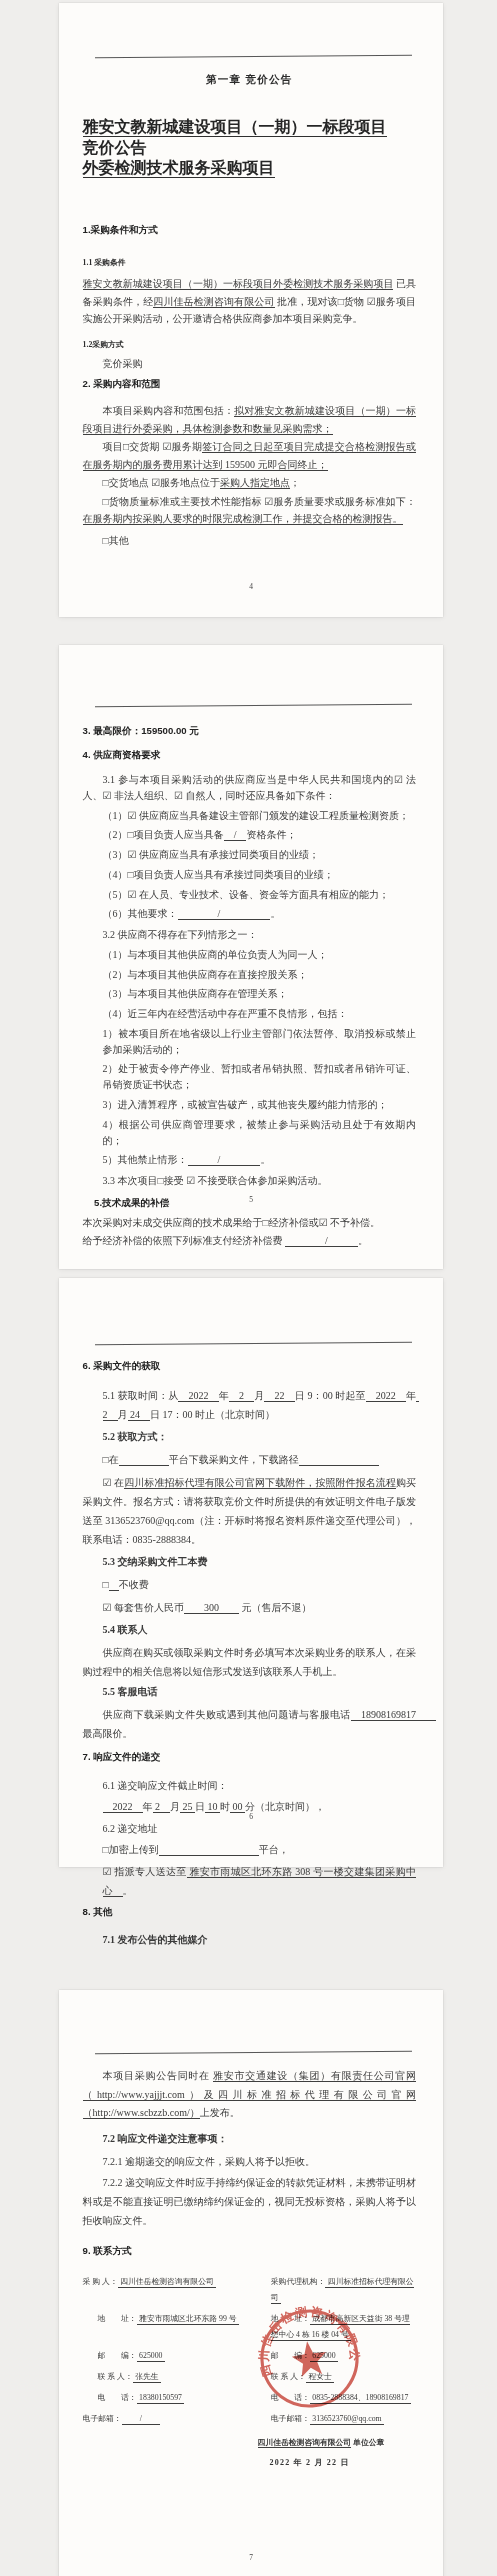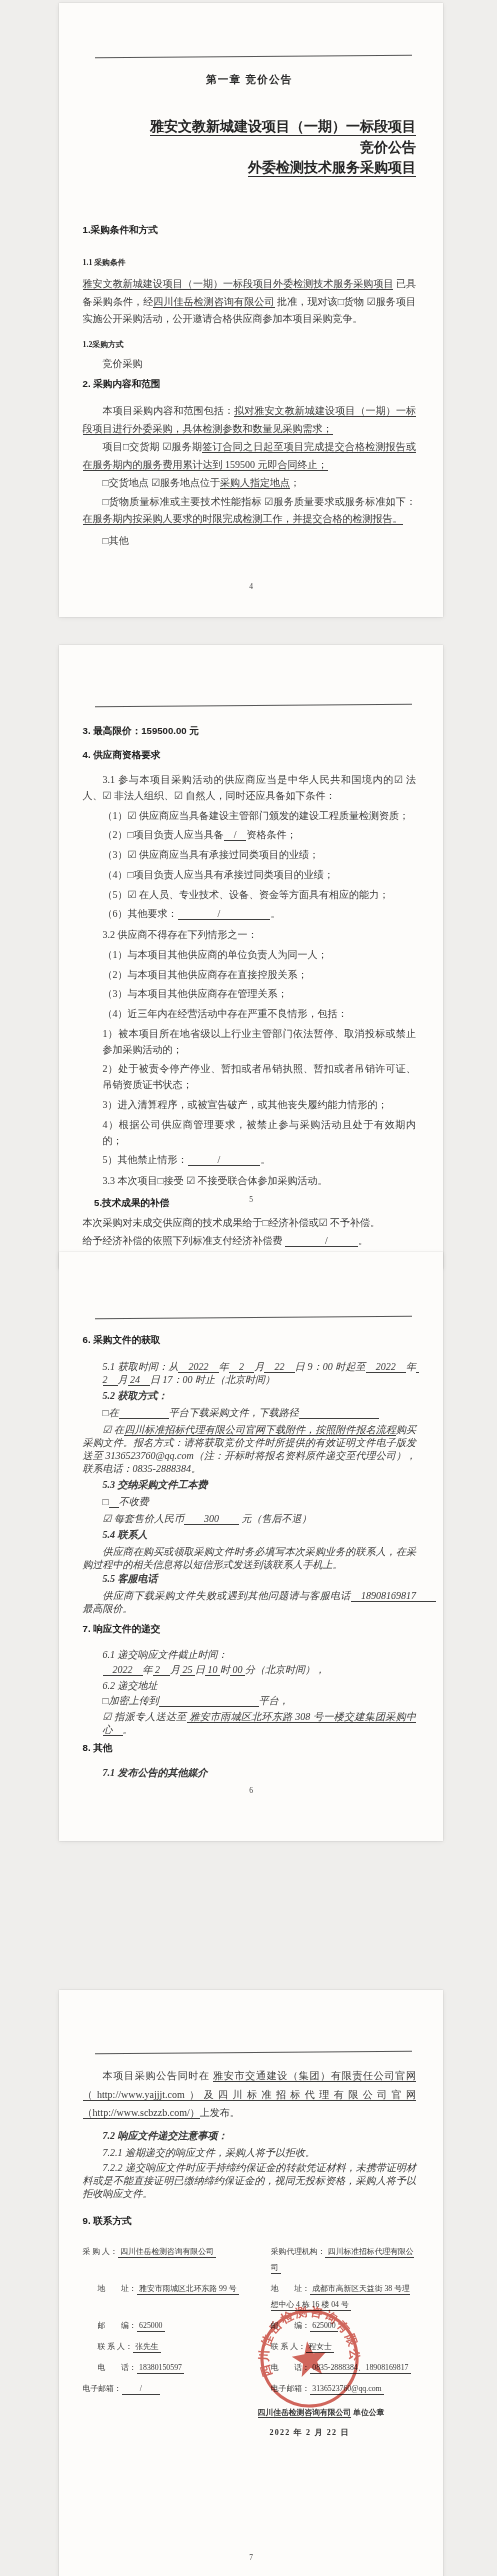--- a/index.html
+++ b/index.html
@@ -4,28 +4,28 @@
 <style>
   * { margin:0; padding:0; box-sizing:border-box; }
   html,body { width:498px; height:2576px; background:#efeeec; overflow:hidden;
               font-family:"Liberation Serif","DejaVu Serif",serif; }
   .pg { position:absolute; left:59px; width:384px; background:#fdfcfa;
         box-shadow:0 0 1.2px rgba(0,0,0,.18), 0 1.2px 5px rgba(0,0,0,.08); }
   .inner { padding:0 27px 0 23.6px; }
   .rule { height:1.2px; background:#555; margin:0 3.7px 0 12.4px; transform:rotate(-0.45deg); }
   .chapter { text-align:center; font-family:"Liberation Sans","DejaVu Sans",sans-serif;
              font-weight:700; font-size:10.6px; color:#2b2b2b; letter-spacing:1.2px; }
-  .dtl { text-align:right; font-weight:700; font-size:14px; line-height:20.5px; color:#262626; }
+  .dtl { text-align:left; font-weight:700; font-size:16px; line-height:20.5px; color:#262626; }
   .u2 { border-bottom:1.2px solid #2f2f2f; padding-bottom:1.2px; }
   .hbig { font-family:"Liberation Sans","DejaVu Sans",sans-serif; font-weight:700;
           font-size:9.6px; color:#222; }
   .hsub { font-weight:700; font-size:7.8px; color:#2e2e2e; }
   .body { font-size:10px; line-height:17.4px; color:#3a3a3a; text-align:justify; }
   .b2 { line-height:16px; }
-  .b3 { line-height:13px;font-style:italic; }
+  .b3 { line-height:19px; }
   .ind { text-indent:2em; }
   .pl2 { padding-left:2em; }
   .u { border-bottom:0.6px solid #3f3f3f; white-space:pre; }
   .seg { white-space:pre-wrap; }
   .seg.u { white-space:pre-wrap; }
   .pnum { position:absolute; width:100%; text-align:center; font-size:7.5px; color:#444; }
   
   .crow { display:grid; grid-template-columns:182px 1fr; column-gap:6.2px; margin-top:5px; }
   .ccell { font-size:7.8px; line-height:16px; color:#3a3a3a; }
   .clabel { white-space:pre; }
@@ -86,21 +86,21 @@
     <p class="body b2 pl2" style="margin-top:3.7px"><span class="seg">4）根据公司供应商管理要求，被禁止参与采购活动且处于有效期内的；</span></p>
     <p class="body b2 pl2" style="margin-top:3.7px"><span class="seg">5）其他禁止情形：</span><span class="seg u">　　　/　　　　</span><span class="seg">。</span></p>
     <p class="body b2 pl2" style="margin-top:5px">3.3 本次项目□接受 ☑ 不接受联合体参加采购活动。</p>
     <div class="hbig" style="margin-top:7.5px;padding-left:1.2em">5.技术成果的补偿</div>
     <p class="body b2" style="margin-top:5px">本次采购对未成交供应商的技术成果给于□经济补偿或☑ 不予补偿。</p>
     <p class="body b2" style="margin-top:2.5px"><span class="seg">给予经济补偿的依照下列标准支付经济补偿费 </span><span class="seg u">　　　　/　　　</span><span class="seg">。</span></p>
   </div>
   <div class="pnum" style="bottom:65px">5</div>
 </div>
 
-<div class="pg" style="top:1252px;height:589px;">
+<div class="pg" style="top:1278px;height:589px;">
   <div class="inner">
     <div class="rule" style="margin-top:65px"></div>
     <div class="hbig" style="margin-top:16px">6. 采购文件的获取</div>
     <p class="body b3 pl2" style="margin-top:12.4px;text-indent:0"><span class="seg">5.1 获取时间：从</span><span class="seg u">　2022　</span><span class="seg">年</span><span class="seg u">　2　</span><span class="seg">月</span><span class="seg u">　22　</span><span class="seg">日 9：00 时起至</span><span class="seg u">　2022　</span><span class="seg">年</span><span class="seg u"> 2　</span><span class="seg">月</span><span class="seg u"> 24　</span><span class="seg">日 17：00 时止（北京时间）</span></p>
     <p class="body b3 pl2" style="margin-top:3.7px;font-weight:700">5.2 获取方式：</p>
     <p class="body b3 pl2" style="margin-top:3.7px"><span class="seg">□在</span><span class="seg u">　　　　　</span><span class="seg">平台下载采购文件，下载路径</span><span class="seg u">　　　　　　　　</span></p>
     <p class="body b3" style="margin-top:3.7px;text-indent:2em"><span class="seg">☑ 在</span><span class="seg u">四川标准招标代理有限公司官网下载附件，按照附件报名流程</span><span class="seg">购买采购文件。报名方式：请将获取竞价文件时所提供的有效证明文件电子版发送至 3136523760@qq.com（注：开标时将报名资料原件递交至代理公司），联系电话：0835-2888384。</span></p>
     <p class="body b3 pl2" style="margin-top:3.7px;font-weight:700">5.3 交纳采购文件工本费</p>
     <p class="body b3 pl2" style="margin-top:3.7px"><span class="seg">□</span><span class="seg u">　</span><span class="seg">不收费</span></p>
     <p class="body b3 pl2" style="margin-top:3.7px"><span class="seg">☑ 每套售价人民币</span><span class="seg u">　　300　　</span><span class="seg"> 元（售后不退）</span></p>

